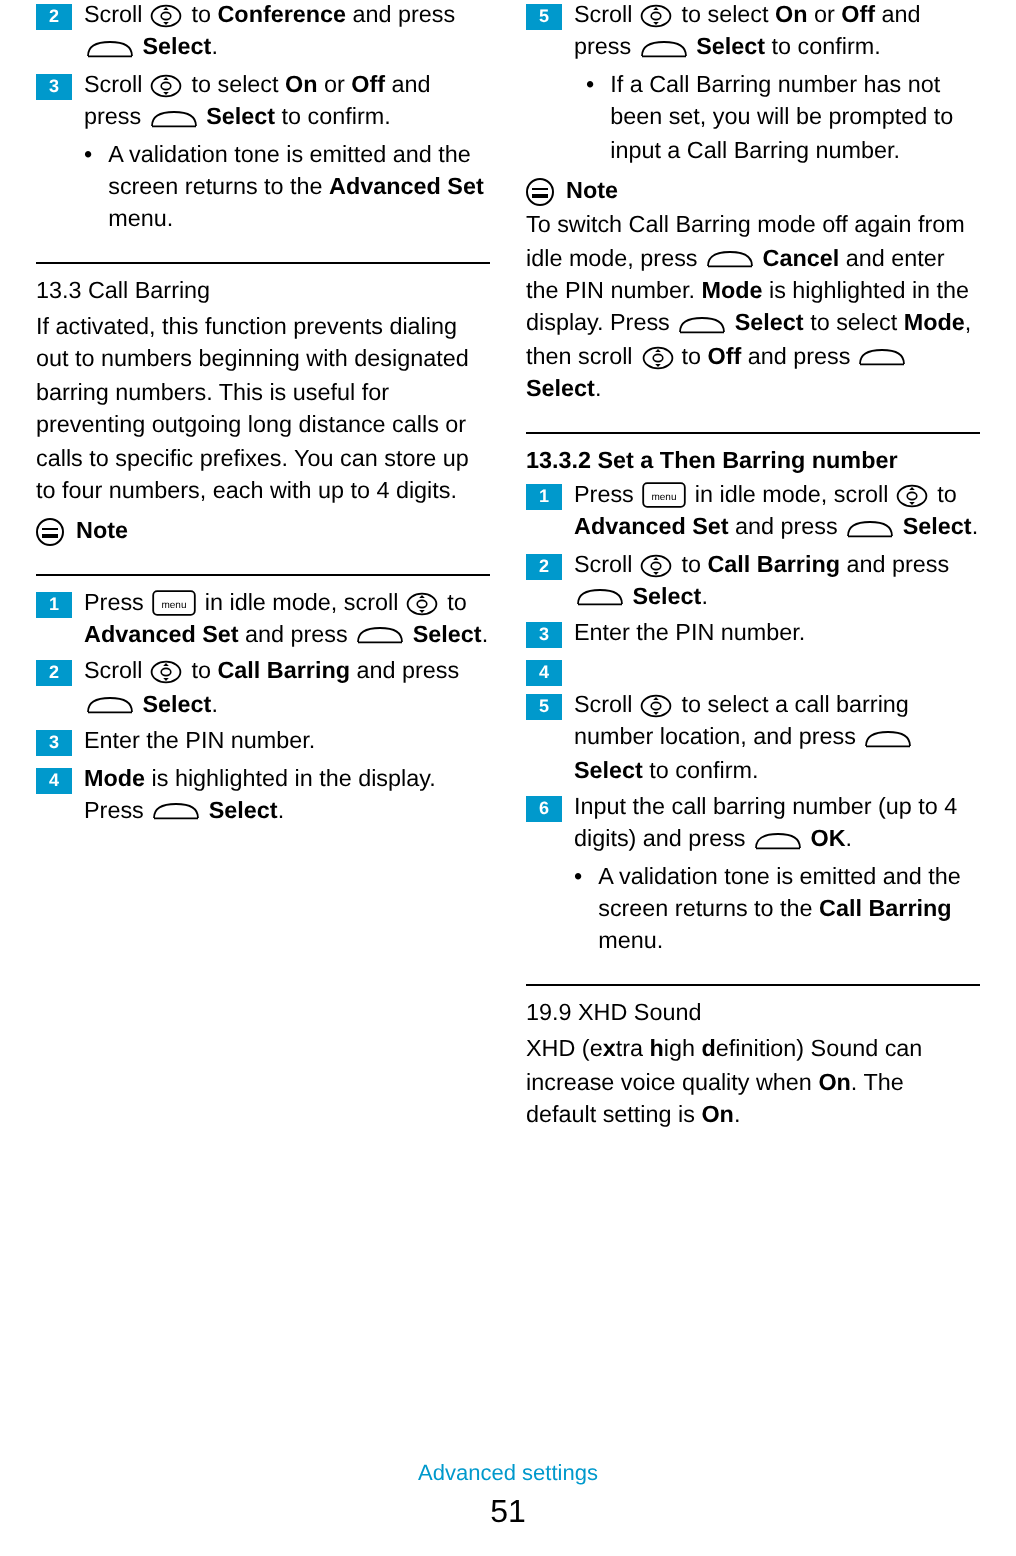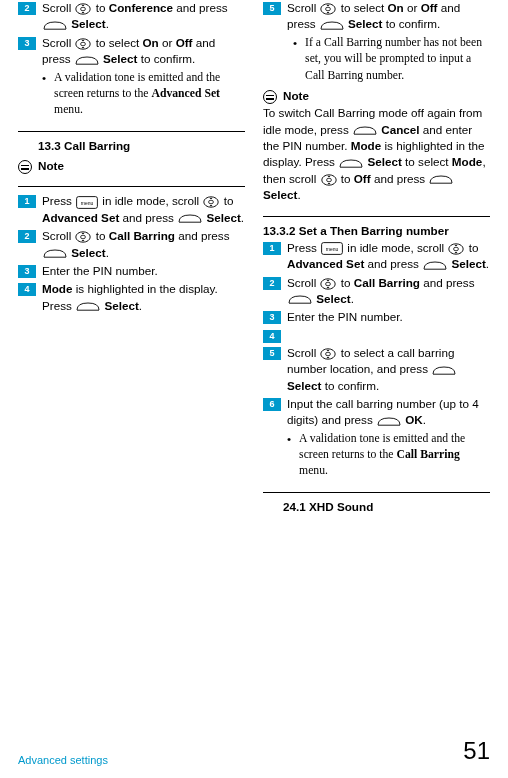--- a/index.html
+++ b/index.html
@@ -51,39 +51,38 @@
   }
   .bullet-nested {
     display: flex;
     padding-left: 30px;
     margin-bottom: 2px;
   }
   .bullet-nested::before {
     content: "•";
     margin-right: 8px;
   }
-  .bullet-txt, .bullet-nested-txt { flex: 1; font-family: Liberation Serif, serif; }
+  .bullet-txt, .bullet-nested-txt { flex: 1; }
   b { font-weight: bold; }
   .hr {
     border: none;
     border-top: 1.5px solid #000;
     margin: 12px 0 6px 0;
   }
   .sechead {
-    font-weight: bold;
+    font-weight: normal;
     margin-bottom: 2px;
-    margin-left: 20px;
   }
   .subsechead {
     font-weight: bold;
     margin-bottom: 1px;
   }
   .notehead {
     display: flex;
-    align-items: flex-end;
+    align-items: center;
     font-weight: bold;
     margin-top: 4px;
     margin-bottom: 1px;
   }
   .noteicon {
     width: 14px;
     height: 14px;
     border: 1.5px solid #000;
     border-radius: 50%;
     margin-right: 6px;
@@ -104,24 +103,25 @@
     vertical-align: middle;
     margin: 0 1px;
   }
   .footer {
     position: absolute;
     bottom: 10px;
     left: 18px;
     right: 18px;
     display: flex;
     justify-content: space-between;
-    align-items: flex-end;
+    align-items: center;
+    flex-direction: column;
   }
   .footer-left { color: #0099cc; font-size: 11px; }
-  .footer-right { font-size: 24px; }
+  .footer-right { font-size: 16px; }
   p { margin-bottom: 2px; }
 </style>
 </head>
 <body>
 
 <div class="columns">
   <div class="col">
 
     <div class="step">
       <div class="stepnum">2</div>
@@ -145,20 +145,21 @@
             <line x1="1" y1="9.2" x2="23" y2="9.2" stroke="#000" stroke-width="0.9"></line>
           </svg> <b>Select</b> to confirm.</div>
     </div>
     <div class="bullet">
       <div class="bullet-txt">A validation tone is emitted and the screen returns to the <b>Advanced Set</b> menu.</div>
     </div>
 
     <hr class="hr">
 
     <div class="sechead">13.3    Call Barring</div>
+    <p>If activated, this function prevents dialing out to numbers beginning with designated barring numbers. This is useful for preventing outgoing long distance calls or calls to specific prefixes. You can store up to four numbers, each with up to 4 digits.</p>
     <div class="notehead">
       <span class="noteicon"></span>
       <span>Note</span>
     </div>
 
     <hr class="hr">
 
 
     <div class="step">
       <div class="stepnum">1</div>
@@ -286,21 +287,22 @@
             <path d="M1 9 Q1 2 12 2 Q23 2 23 9" fill="none" stroke="#000" stroke-width="0.9"></path>
             <line x1="1" y1="9.2" x2="23" y2="9.2" stroke="#000" stroke-width="0.9"></line>
           </svg> <b>OK</b>.</div>
     </div>
     <div class="bullet">
       <div class="bullet-txt">A validation tone is emitted and the screen returns to the <b>Call Barring</b> menu.</div>
     </div>
 
     <hr class="hr">
 
-    <div class="sechead">24.1    XHD Sound</div>
+    <div class="sechead">19.9    XHD Sound</div>
+    <p>XHD (e<b>x</b>tra <b>h</b>igh <b>d</b>efinition) Sound can increase voice quality when <b>On</b>. The default setting is <b>On</b>.</p>
 
   </div>
 </div>
 
 <div class="footer">
   <span class="footer-left">Advanced settings</span>
   <span class="footer-right">51</span>
 </div>
 
 </body></html>

